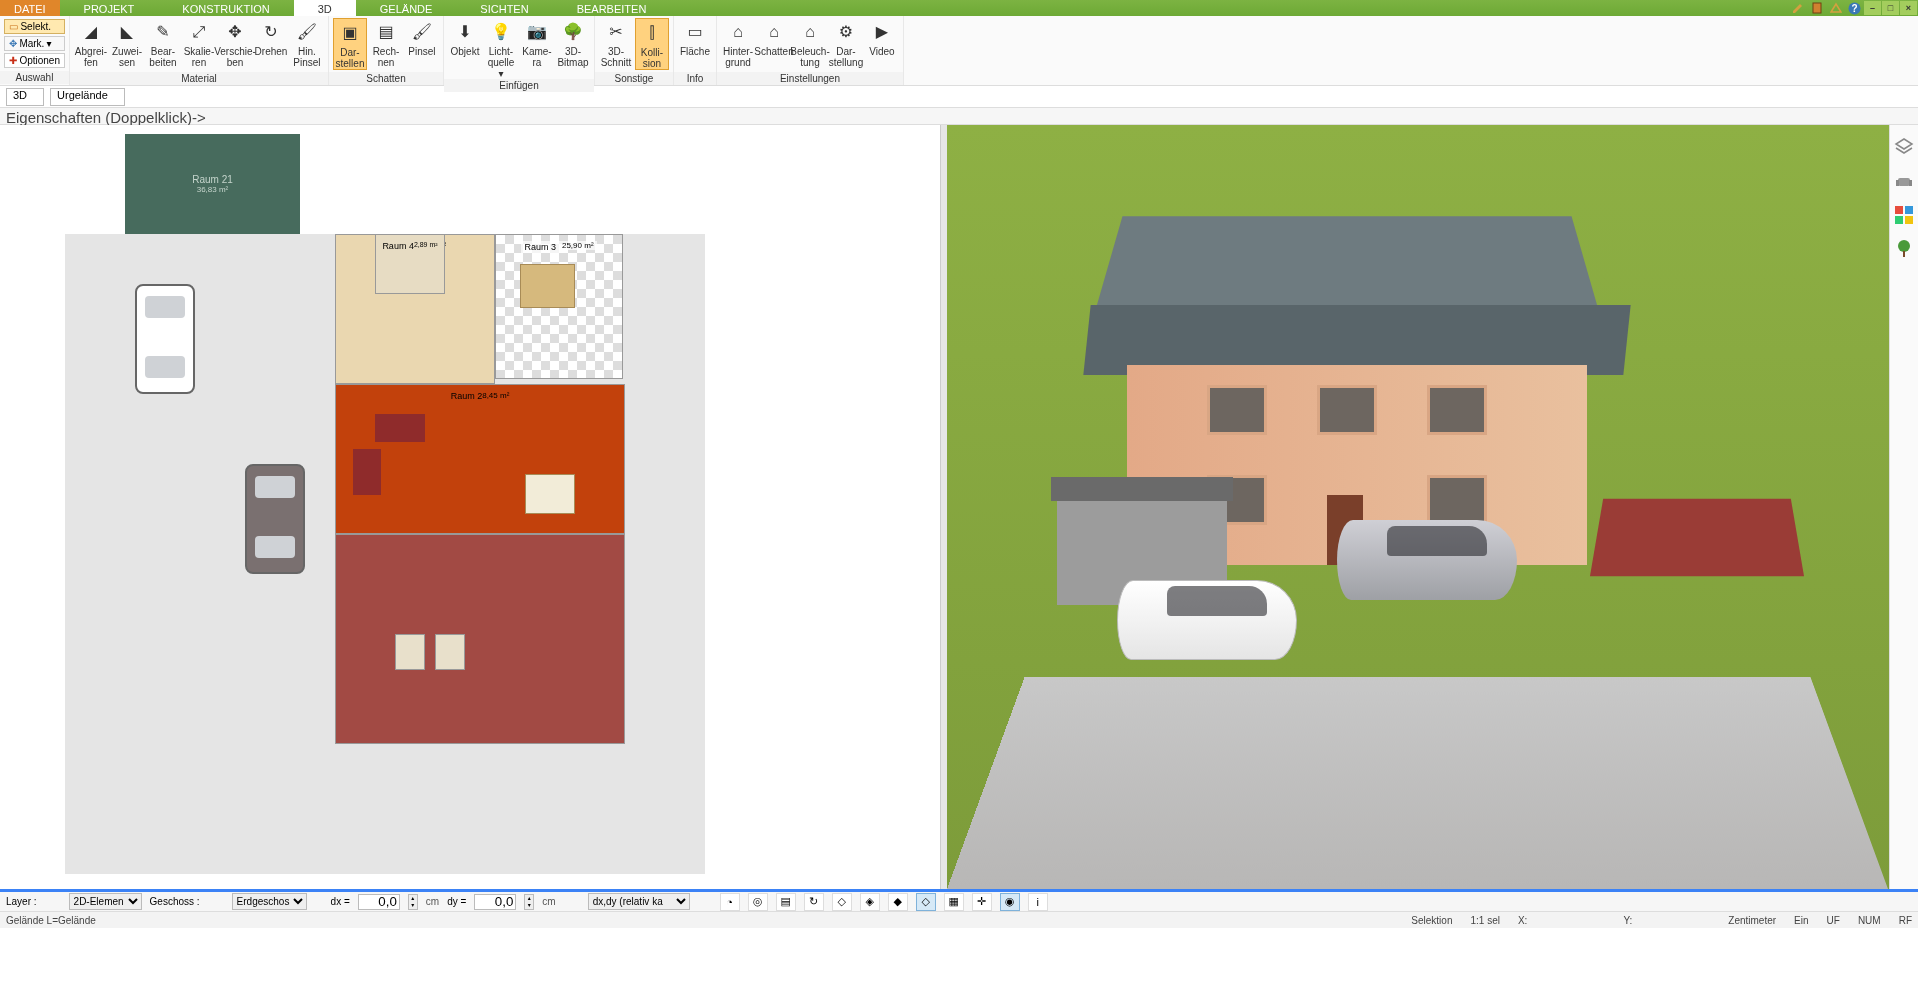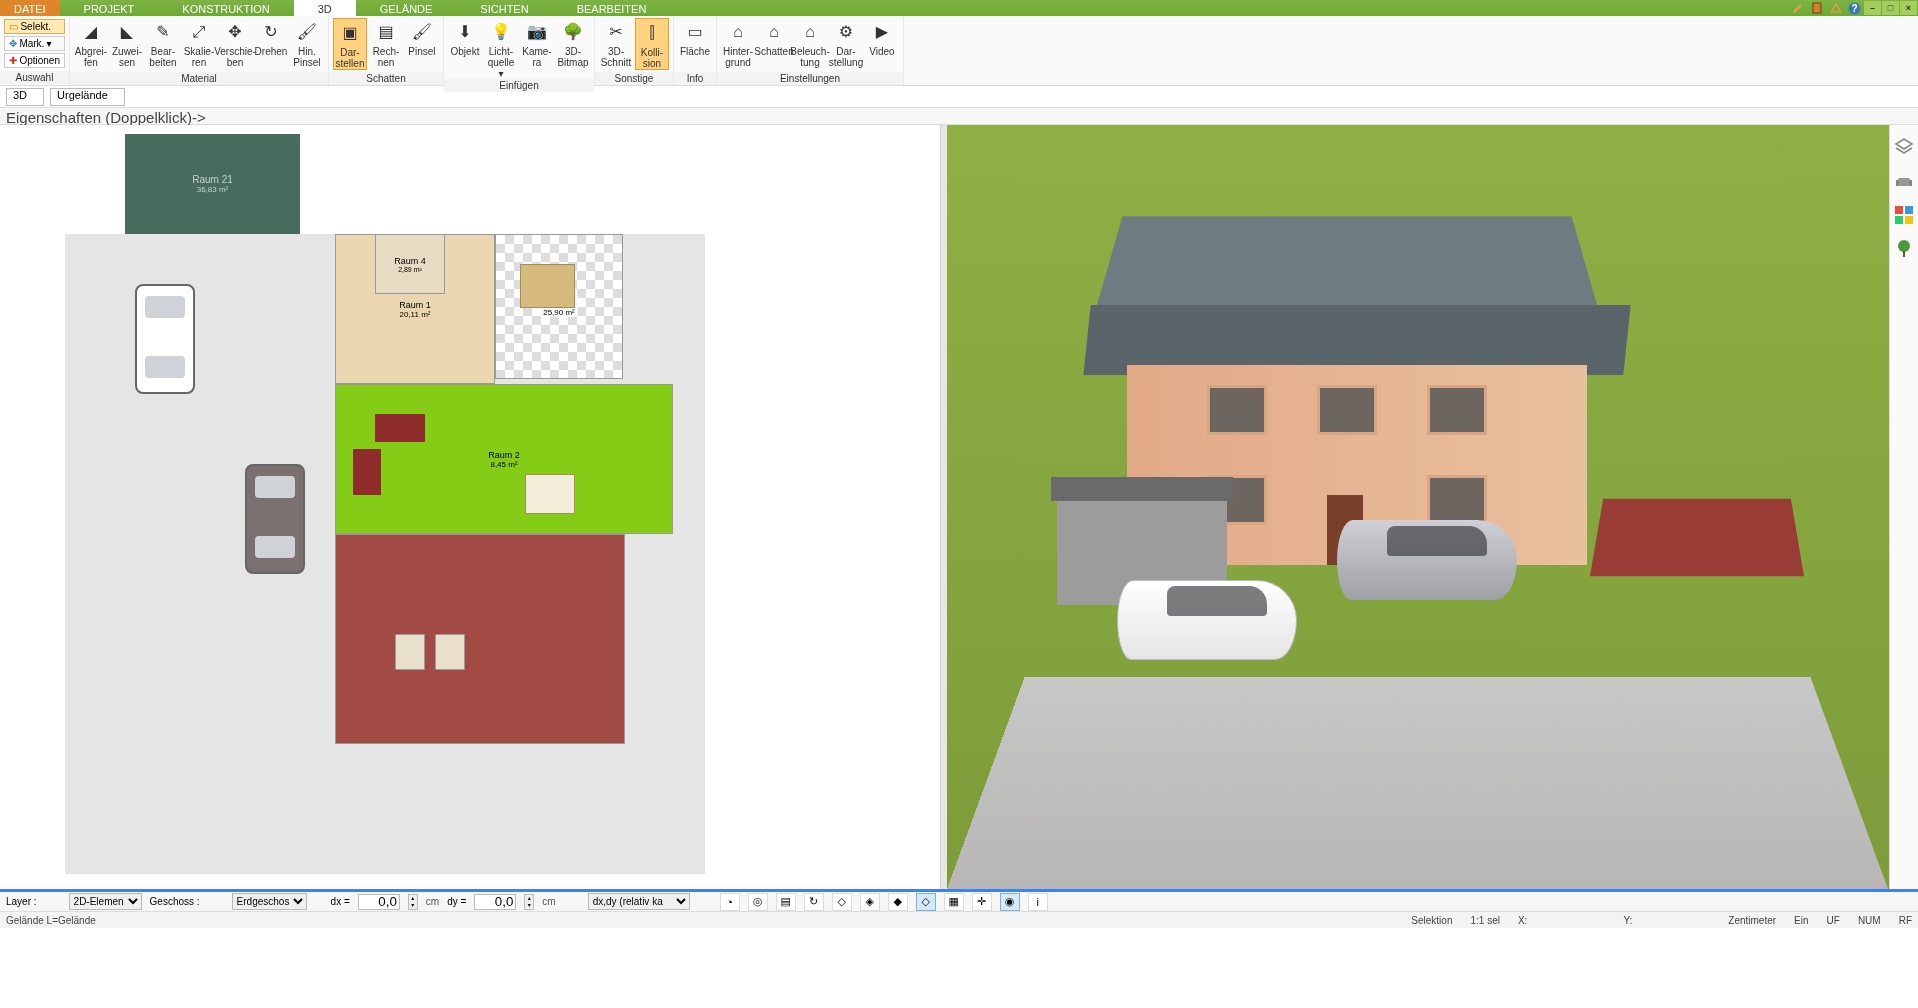--- a/index.html
+++ b/index.html
@@ -39,25 +39,25 @@
 .view2d { flex: 1 1 50%; background: #fff; position: relative; overflow: hidden; border-right: 1px solid #ccc; }
 .splitter { width: 6px; background: #e6e6e6; cursor: ew-resize; }
 .view3d { flex: 1 1 50%; background: #8ab03e; position: relative; overflow: hidden; }
 .sidepanel { width: 30px; background: #fafafa; border-left: 1px solid #ddd; display: flex; flex-direction: column; align-items: center; gap: 14px; padding-top: 12px; }
 .sidepanel .sico { width: 20px; height: 20px; display: flex; align-items: center; justify-content: center; }
 
 
 .fp-outer { position: absolute; left: 65px; top: 9px; width: 640px; height: 740px; }
 .garage { position: absolute; left: 60px; top: 0; width: 175px; height: 100px; background: #476b5d; color: #c4d4cb; display: flex; flex-direction: column; align-items: center; justify-content: center; font-size: 10px; }
 .driveway { position: absolute; left: 0; top: 100px; width: 640px; height: 640px; background: #e5e5e5; }
-.room { position: absolute; border: 1px solid #999; font-size: 9px; padding: 6px; display: flex; flex-direction: column; justify-content: center; align-items: center; }
+.room { position: absolute; border: 1px solid #999; font-size: 9px; padding: 6px; display: flex; flex-direction: row; justify-content: center; align-items: flex-start; }
 .room1 { left: 270px; top: 100px; width: 160px; height: 150px; background: #ead7b0; }
 .room4 { left: 310px; top: 100px; width: 70px; height: 60px; background: #e7dcc3; z-index: 2; }
 .room3 { left: 430px; top: 100px; width: 128px; height: 145px; background: repeating-conic-gradient(#ddd 0 25%, #fff 0 50%) 0 0/18px 18px; }
-.room2 { left: 270px; top: 250px; width: 338px; height: 150px; background: #84cc16; }
+.room2 { left: 270px; top: 250px; width: 290px; height: 150px; background: #c2410c; }
 .terrace { left: 270px; top: 400px; width: 290px; height: 210px; background: #a24a44; }
 .car { position: absolute; width: 60px; height: 110px; border-radius: 8px; background: #fff; border: 2px solid #666; }
 .car::before, .car::after { content:""; position:absolute; left:8px; right:8px; height:22px; background:#cfd2d6; border-radius:4px; }
 .car::before { top:10px; }
 .car::after { bottom:14px; }
 .car.dark { background: #7a7070; }
 
 
 .sofa { position:absolute; background:#8f2b2b; }
 .table { position:absolute; background:#d6b97d; border:1px solid #a88b56; }

